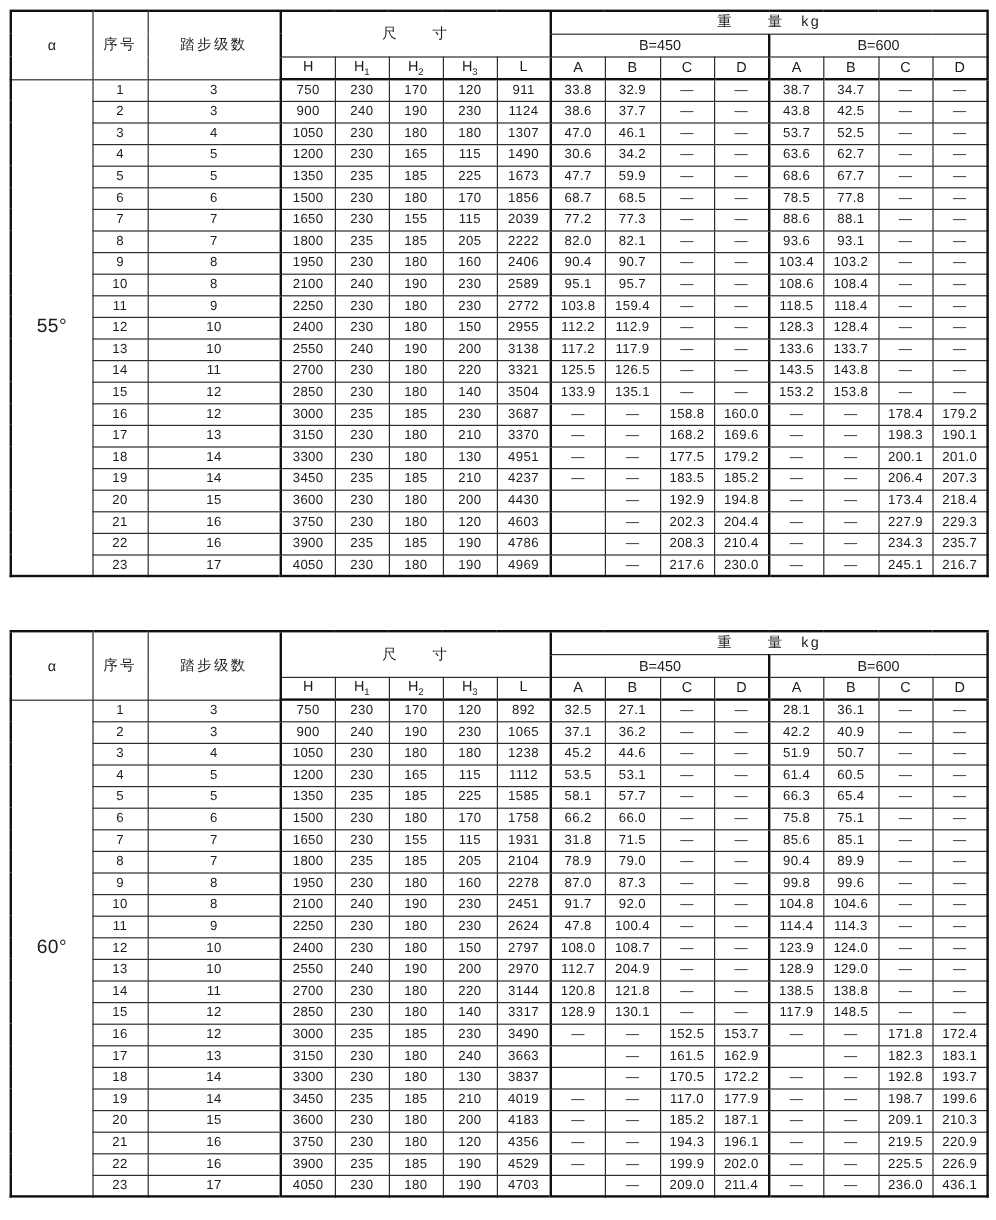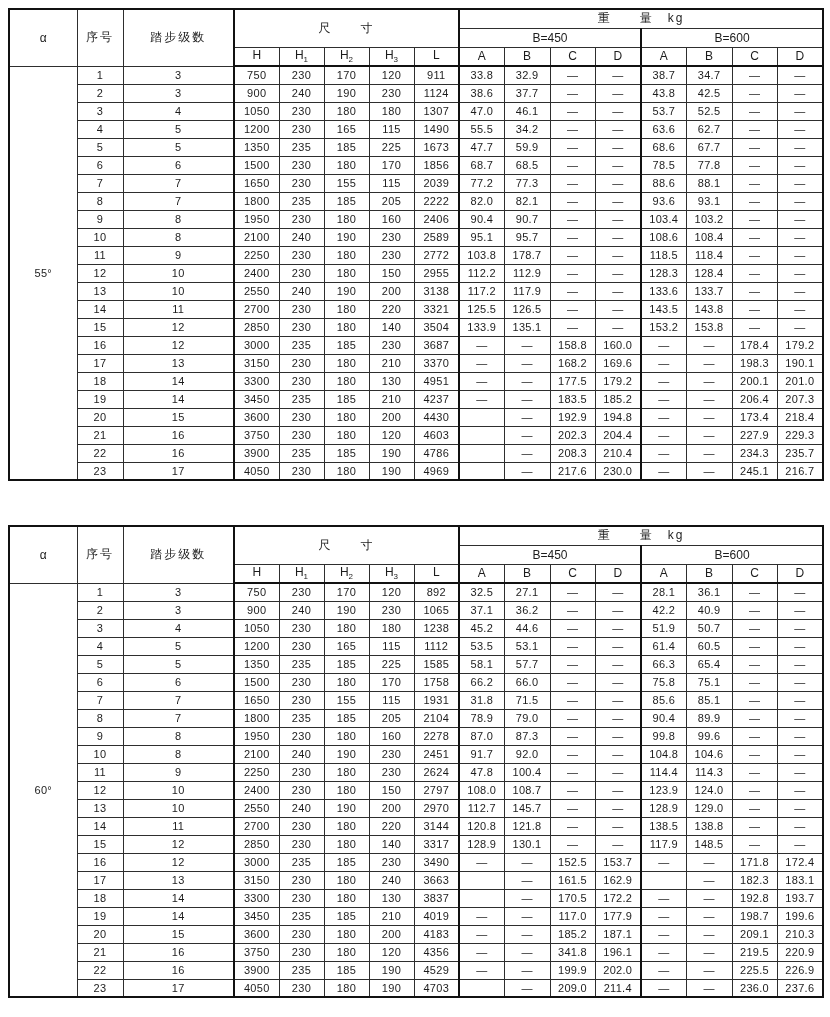--- a/index.html
+++ b/index.html
@@ -25,21 +25,21 @@
     white-space: nowrap;
   }
   thead th { height: 19px; font-size: 12px; }
   tbody td { height: 18px; font-size: 11px; letter-spacing: 0.3px; }
   table, tr:first-child th { border-top: 2px solid #111; }
   .tbl { border: 2px solid #111; }
   thead tr:last-child th { border-bottom: 2px solid #111; }
   .grp { border-left: 2px solid #111; }
   .zh { letter-spacing: 2px; }
   sub { font-size: 8px; }
-  .alpha-cell { font-size: 11px; }
+  .alpha-cell { font-size: 16px; }
   .tbl-block + .tbl-block { margin-top: 44px; }
 </style>
 </head>
 <body>
 
 <section class="tbl-block">
   <table class="tbl">
     <colgroup>
       <col style="width:68px">
         <col style="width:46px">
@@ -140,21 +140,21 @@
           <td>—</td>
         </tr>
         <tr>
           <td>4</td>
           <td>5</td>
           <td class="grp">1200</td>
           <td>230</td>
           <td>165</td>
           <td>115</td>
           <td>1490</td>
-          <td class="grp">55.5</td>
+          <td class="grp">30.6</td>
           <td>34.2</td>
           <td>—</td>
           <td>—</td>
           <td class="grp">63.6</td>
           <td>62.7</td>
           <td>—</td>
           <td>—</td>
         </tr>
         <tr>
           <td>5</td>
@@ -260,21 +260,21 @@
         </tr>
         <tr>
           <td>11</td>
           <td>9</td>
           <td class="grp">2250</td>
           <td>230</td>
           <td>180</td>
           <td>230</td>
           <td>2772</td>
           <td class="grp">103.8</td>
-          <td>178.7</td>
+          <td>159.4</td>
           <td>—</td>
           <td>—</td>
           <td class="grp">118.5</td>
           <td>118.4</td>
           <td>—</td>
           <td>—</td>
         </tr>
         <tr>
           <td>12</td>
           <td>10</td>
@@ -739,21 +739,21 @@
         </tr>
         <tr>
           <td>13</td>
           <td>10</td>
           <td class="grp">2550</td>
           <td>240</td>
           <td>190</td>
           <td>200</td>
           <td>2970</td>
           <td class="grp">112.7</td>
-          <td>145.7</td>
+          <td>204.9</td>
           <td>—</td>
           <td>—</td>
           <td class="grp">128.9</td>
           <td>129.0</td>
           <td>—</td>
           <td>—</td>
         </tr>
         <tr>
           <td>14</td>
           <td>11</td>
@@ -876,21 +876,21 @@
         <tr>
           <td>21</td>
           <td>16</td>
           <td class="grp">3750</td>
           <td>230</td>
           <td>180</td>
           <td>120</td>
           <td>4356</td>
           <td class="grp">—</td>
           <td>—</td>
-          <td>341.8</td>
+          <td>194.3</td>
           <td>196.1</td>
           <td class="grp">—</td>
           <td>—</td>
           <td>219.5</td>
           <td>220.9</td>
         </tr>
         <tr>
           <td>22</td>
           <td>16</td>
           <td class="grp">3900</td>
@@ -915,17 +915,17 @@
           <td>180</td>
           <td>190</td>
           <td>4703</td>
           <td class="grp"></td>
           <td>—</td>
           <td>209.0</td>
           <td>211.4</td>
           <td class="grp">—</td>
           <td>—</td>
           <td>236.0</td>
-          <td>237.6</td>
+          <td>436.1</td>
         </tr>
       </tbody>
   </table>
 </section>
 
 </body></html>

